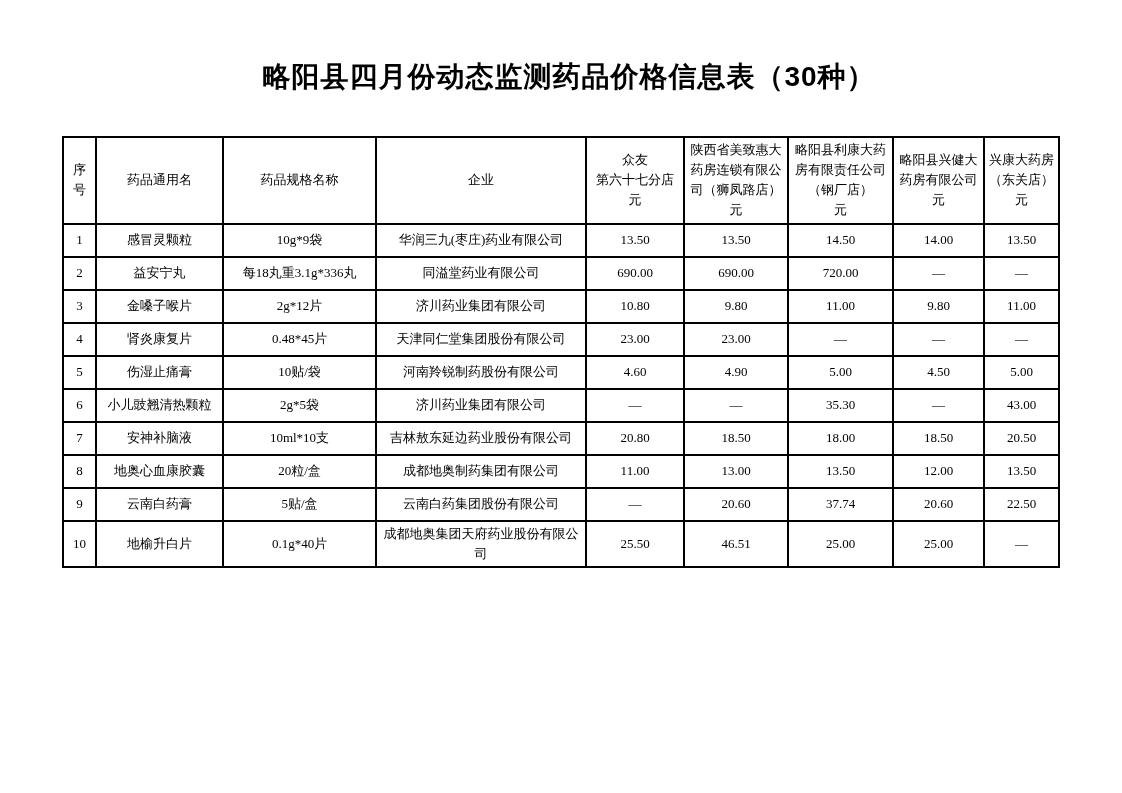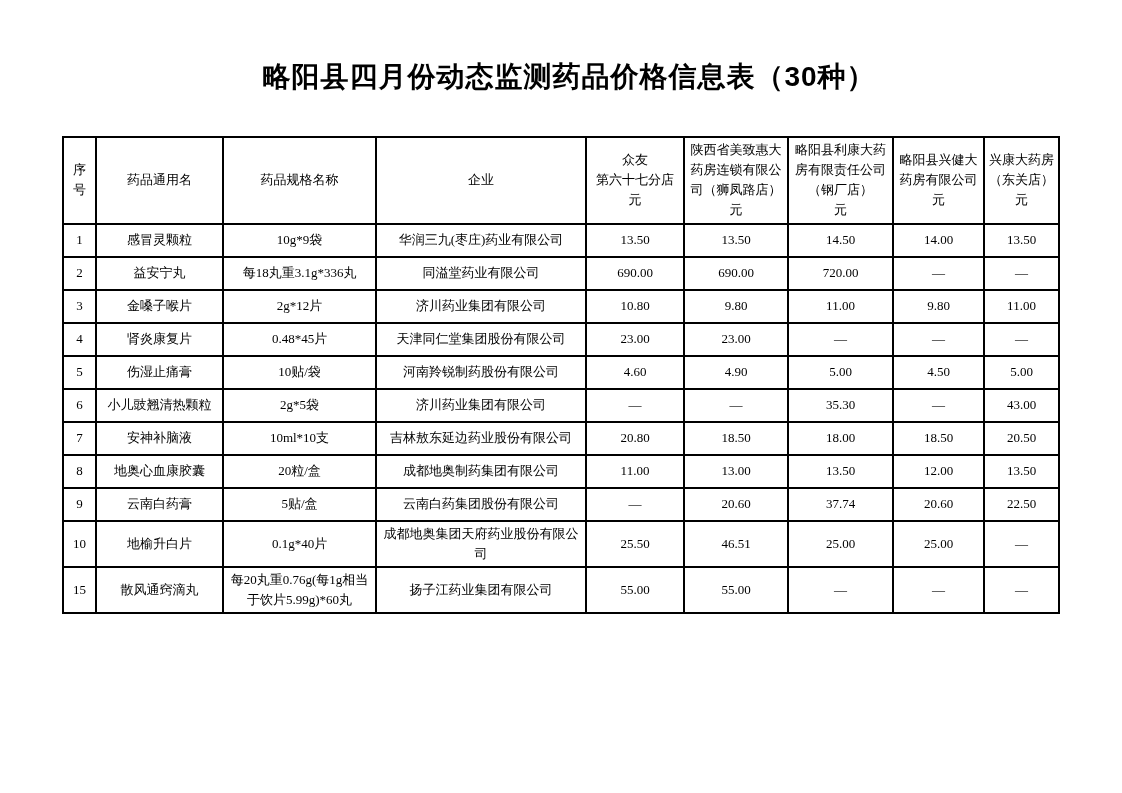--- a/index.html
+++ b/index.html
@@ -198,26 +198,15 @@
           <td>10</td>
           <td>地榆升白片</td>
           <td>0.1g*40片</td>
           <td>成都地奥集团天府药业股份有限公司</td>
           <td>25.50</td>
           <td>46.51</td>
           <td>25.00</td>
           <td>25.00</td>
           <td>—</td>
         </tr>
-        <tr class="data-row">
-          <td>15</td>
-          <td>散风通窍滴丸</td>
-          <td>每20丸重0.76g(每1g相当于饮片5.99g)*60丸</td>
-          <td>扬子江药业集团有限公司</td>
-          <td>55.00</td>
-          <td>55.00</td>
-          <td>—</td>
-          <td>—</td>
-          <td>—</td>
-        </tr>
       </tbody>
   </table>
 </div>
 
 </body></html>

